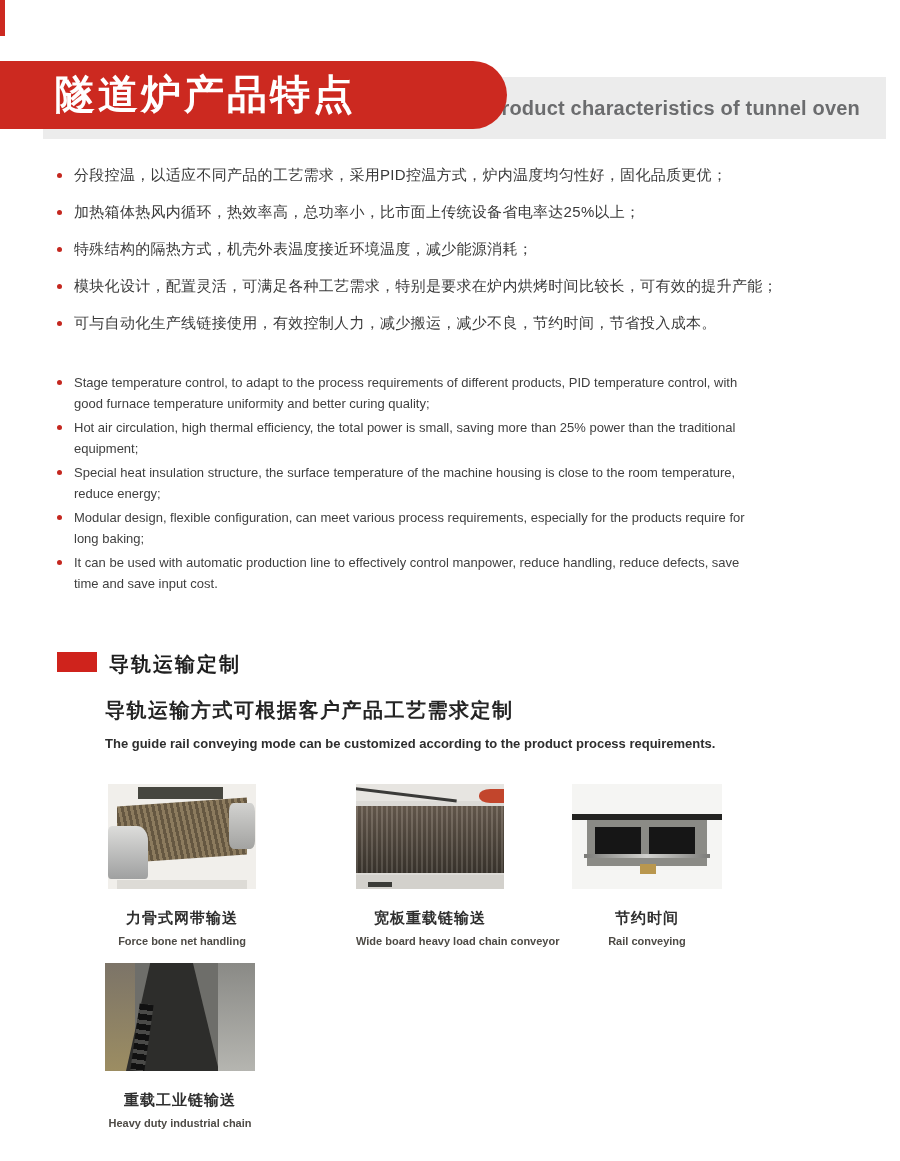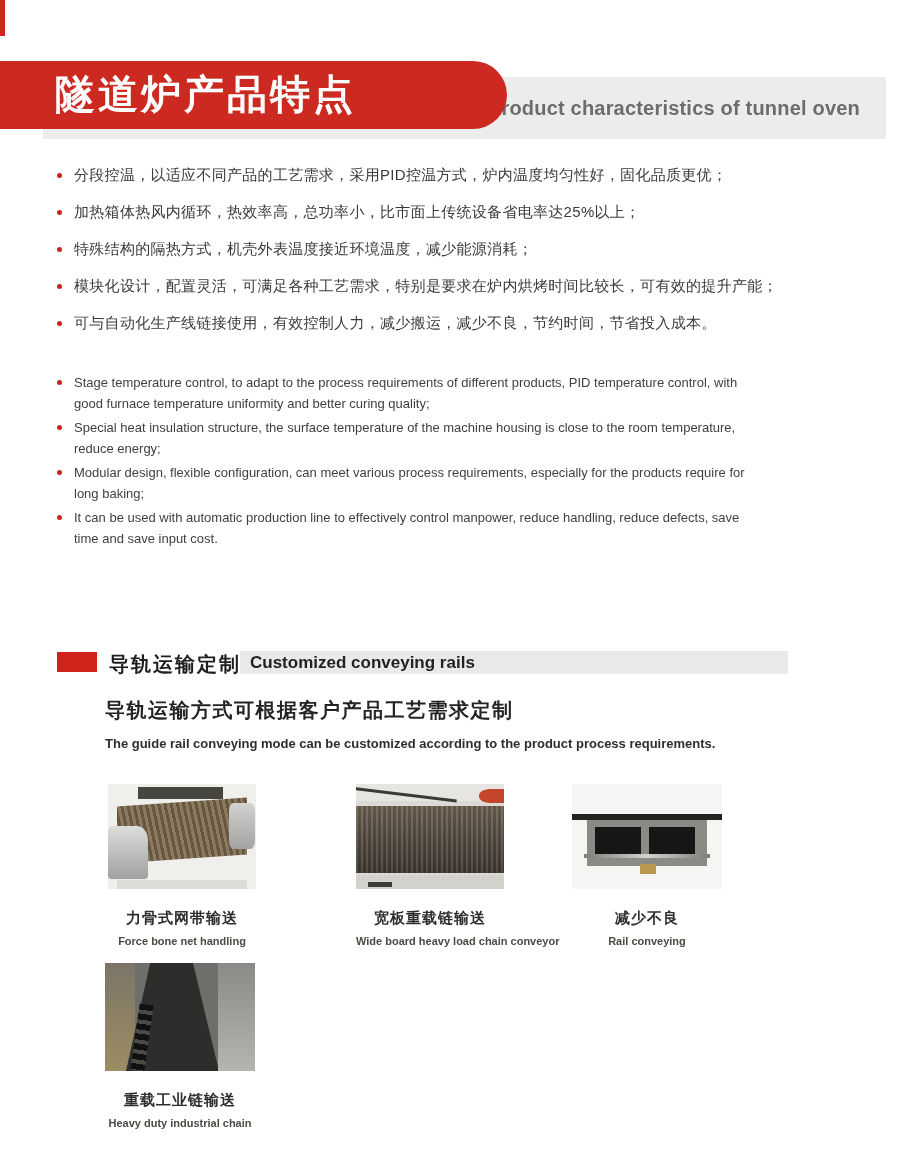--- a/index.html
+++ b/index.html
@@ -178,36 +178,39 @@
       </li>
   </ul>
 
   <ul class="bullets bullets-en">
     <li>
         <span class="dot"></span>
         <span>Stage temperature control, to adapt to the process requirements of different products, PID temperature control, with good furnace temperature uniformity and better curing quality;</span>
       </li>
     <li>
         <span class="dot"></span>
+        <span>Hot air circulation, high thermal efficiency, the total power is small, saving more than 25% power than the traditional equipment;</span>
+      </li>
+    <li>
+        <span class="dot"></span>
         <span>Special heat insulation structure, the surface temperature of the machine housing is close to the room temperature, reduce energy;</span>
       </li>
     <li>
         <span class="dot"></span>
         <span>Modular design, flexible configuration, can meet various process requirements, especially for the products require for long baking;</span>
       </li>
     <li>
         <span class="dot"></span>
         <span>It can be used with automatic production line to effectively control manpower, reduce handling, reduce defects, save time and save input cost.</span>
       </li>
   </ul>
 
   <div class="section-header">
     <span class="red-square"></span>
     <span class="sec-cn">导轨运输定制</span>
-    <span class="sec-en-bar"><span>Customized conveying rails</span></span>
   </div>
 
   <div class="subtitle">
     <div class="sub-cn">导轨运输方式可根据客户产品工艺需求定制</div>
     <div class="sub-en">The guide rail conveying mode can be customized according to the product process requirements.</div>
   </div>
 
   <figure class="card card-1">
     <div class="photo photo-p1">
       <div class="p1-slot"></div>
@@ -241,21 +244,21 @@
   <figure class="card card-3">
     <div class="photo photo-p3">
       <div class="p3-line"></div>
       <div class="p3-open"></div>
       <div class="p3-trayL"></div>
       <div class="p3-trayR"></div>
       <div class="p3-rail"></div>
       <div class="p3-clamp"></div>
     </div>
     <figcaption>
-      <div class="cap-cn">减少不良</div>
+      <div class="cap-cn">节约时间</div>
       <div class="cap-en">Rail conveying</div>
     </figcaption>
   </figure>
 
   <figure class="card card-4">
     <div class="photo photo-p4">
       <div class="p4-left"></div>
       <div class="p4-belt"></div>
       <div class="p4-right"></div>
       <div class="p4-chain"></div>

